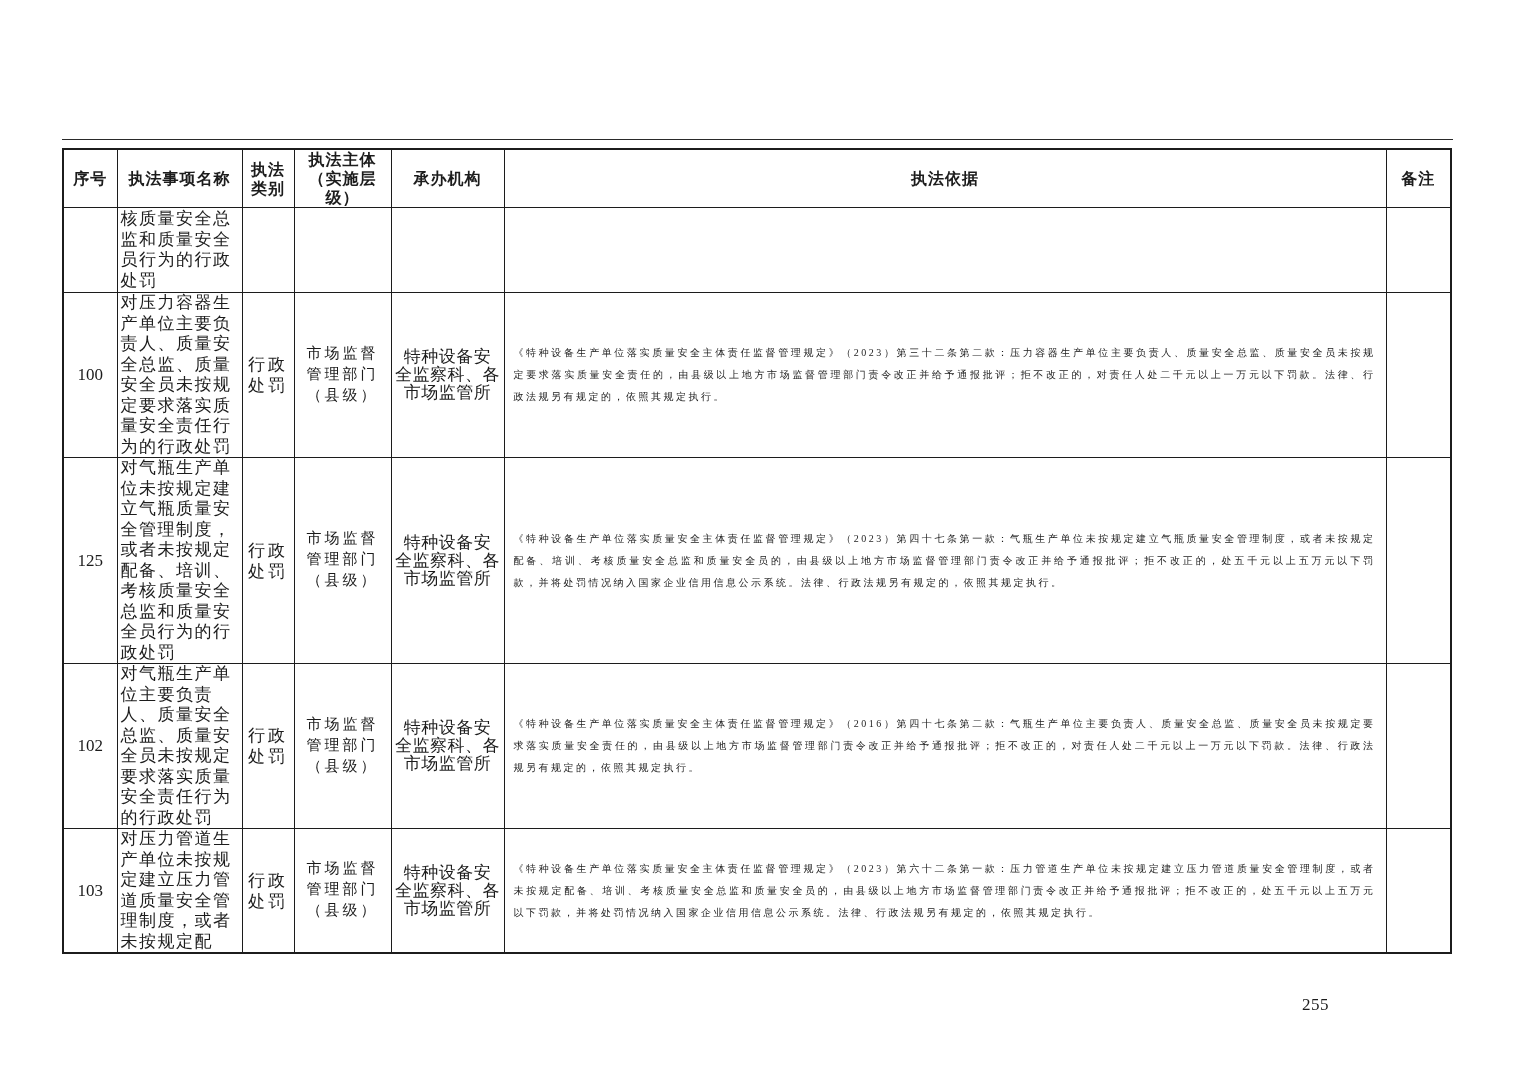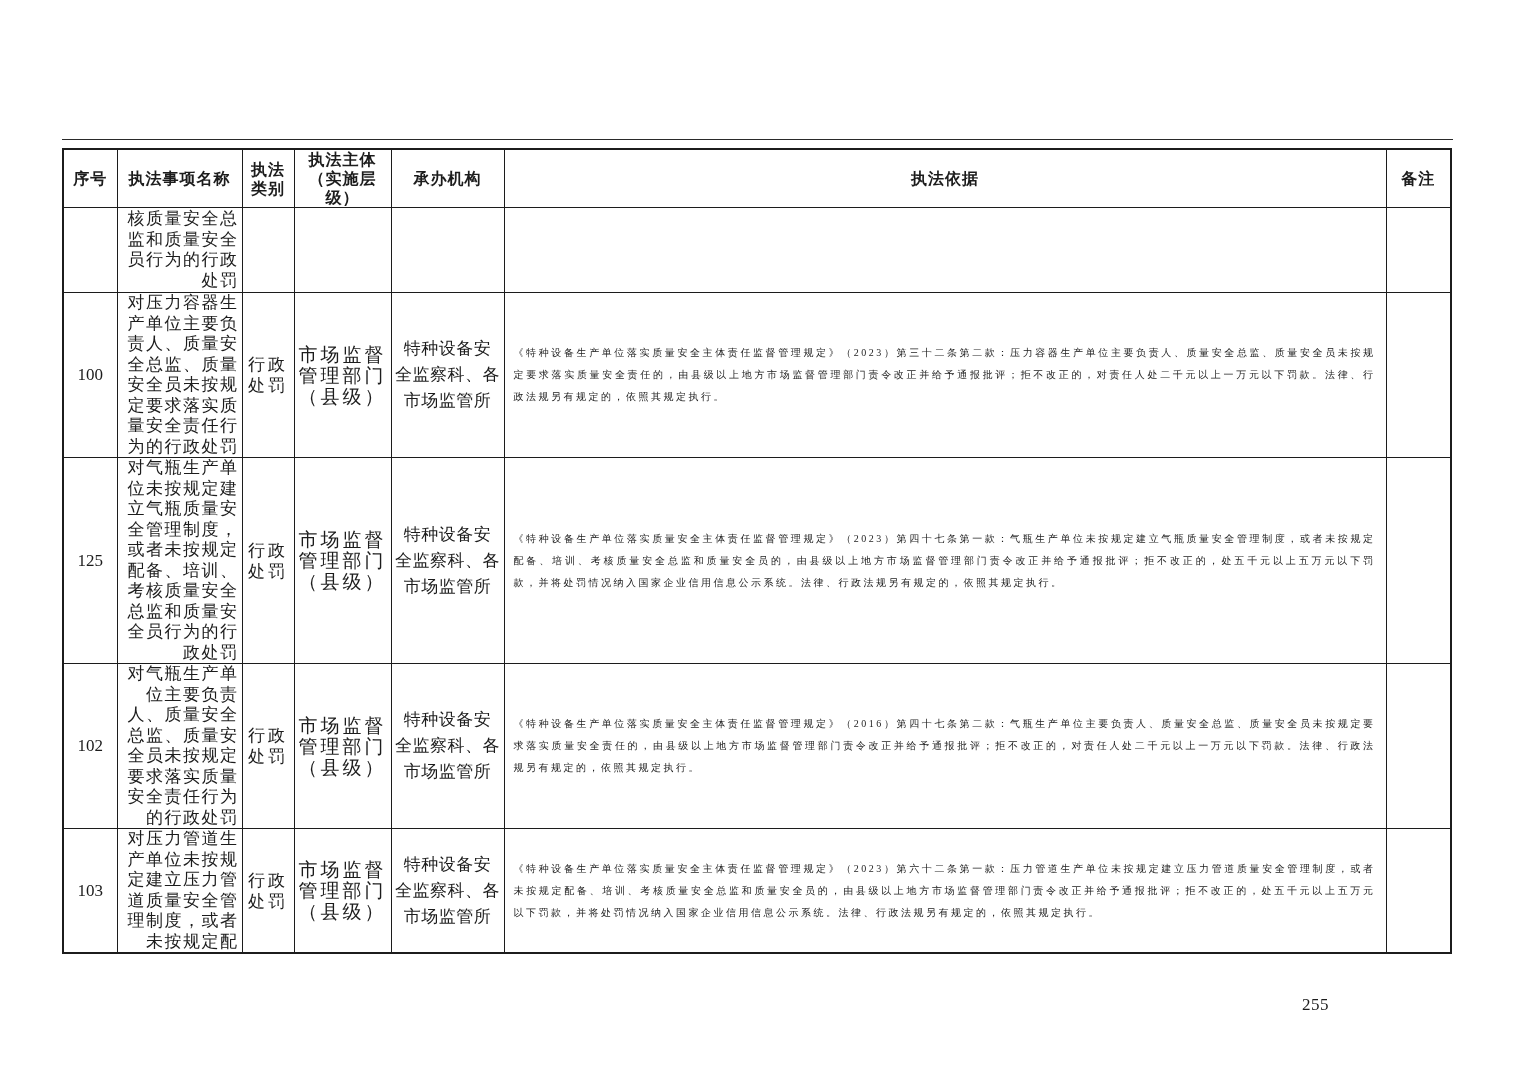--- a/index.html
+++ b/index.html
@@ -45,41 +45,42 @@
 
   td.c-seq {
     font-size: 17px;
     text-align: center;
     margin-left: 40px;
   }
   td.c-name {
     font-size: 17px;
     line-height: 20.5px;
     letter-spacing: 1.5px;
-    text-align: right;
+    text-align: left;
     white-space: pre-line;
     padding: 0 3px;
   }
   td.c-cat {
     font-size: 17px;
     line-height: 21px;
     letter-spacing: 3px;
     text-align: center;
     white-space: pre-line;
   }
   td.c-subj {
-    font-size: 19px;
+    font-size: 15px;
     line-height: 21px;
     letter-spacing: 3px;
     text-align: center;
     white-space: pre-line;
+    font-family: Liberation Mono, monospace;
   }
   td.c-agency {
     font-size: 17px;
-    line-height: 26px;
+    line-height: 18px;
     letter-spacing: 0.5px;
     text-align: center;
     white-space: pre-line;
     padding: 0 1px;
   }
   td.c-basis {
     font-size: 10px;
     line-height: 22px;
     letter-spacing: 2.5px;
     text-align: justify;

